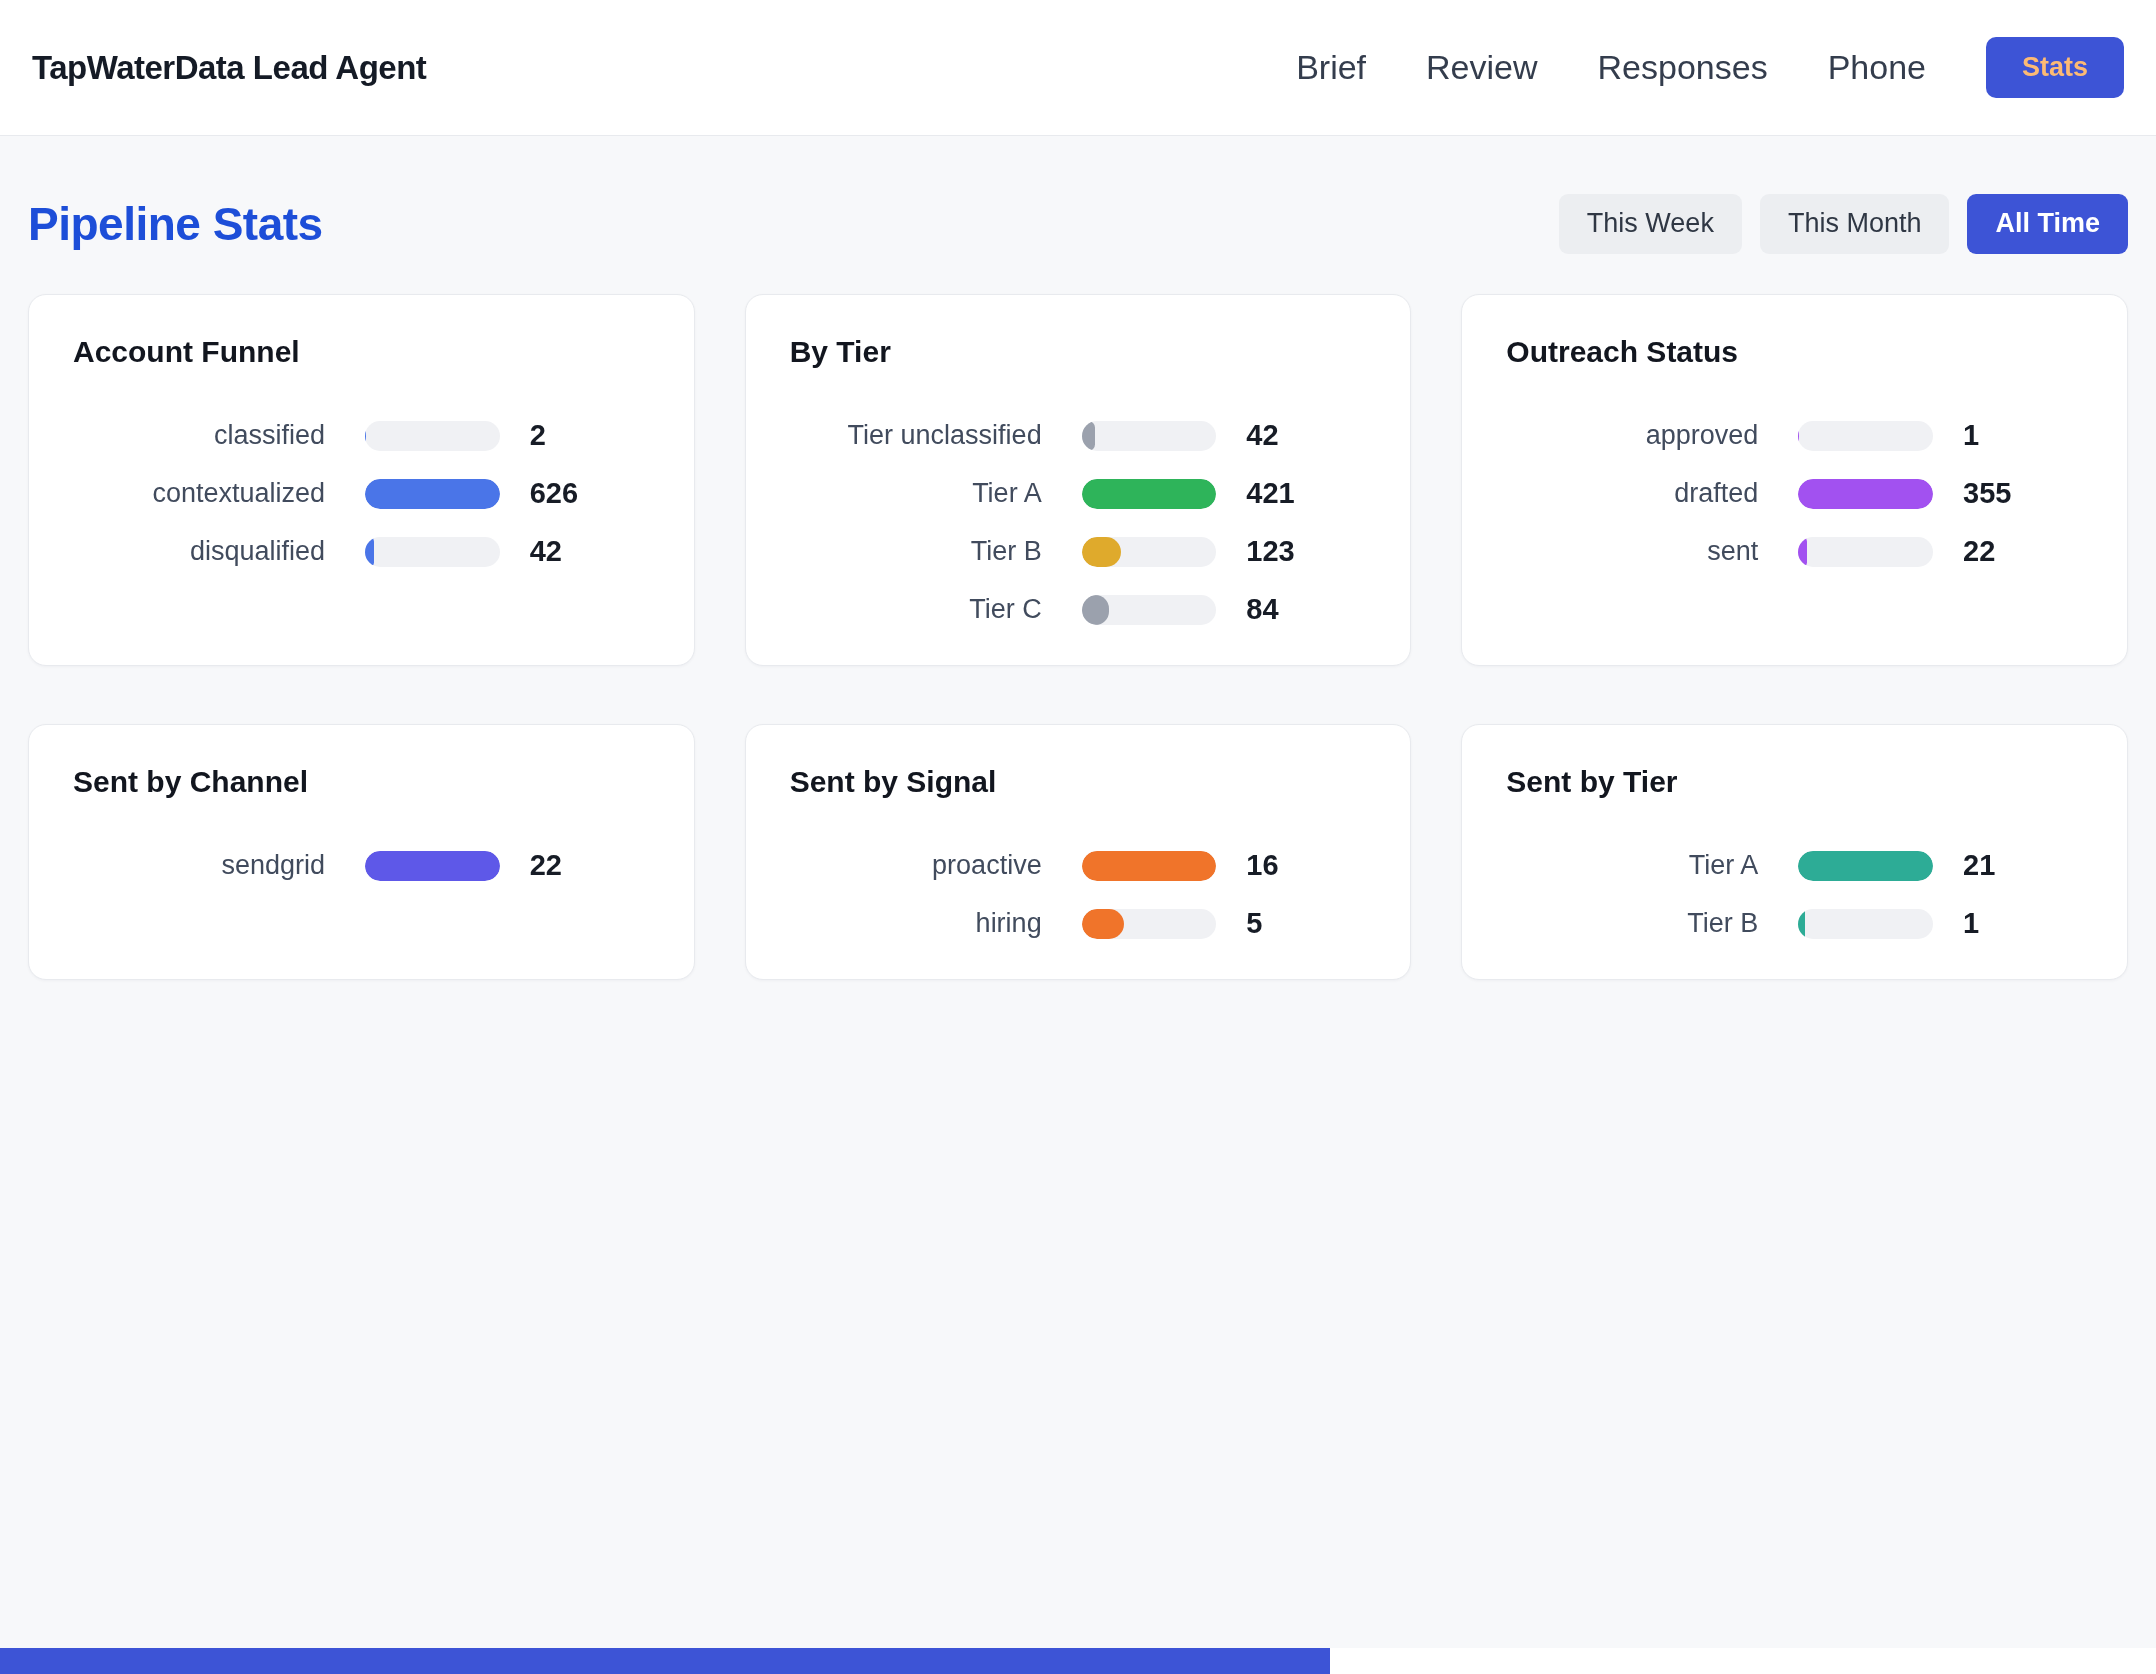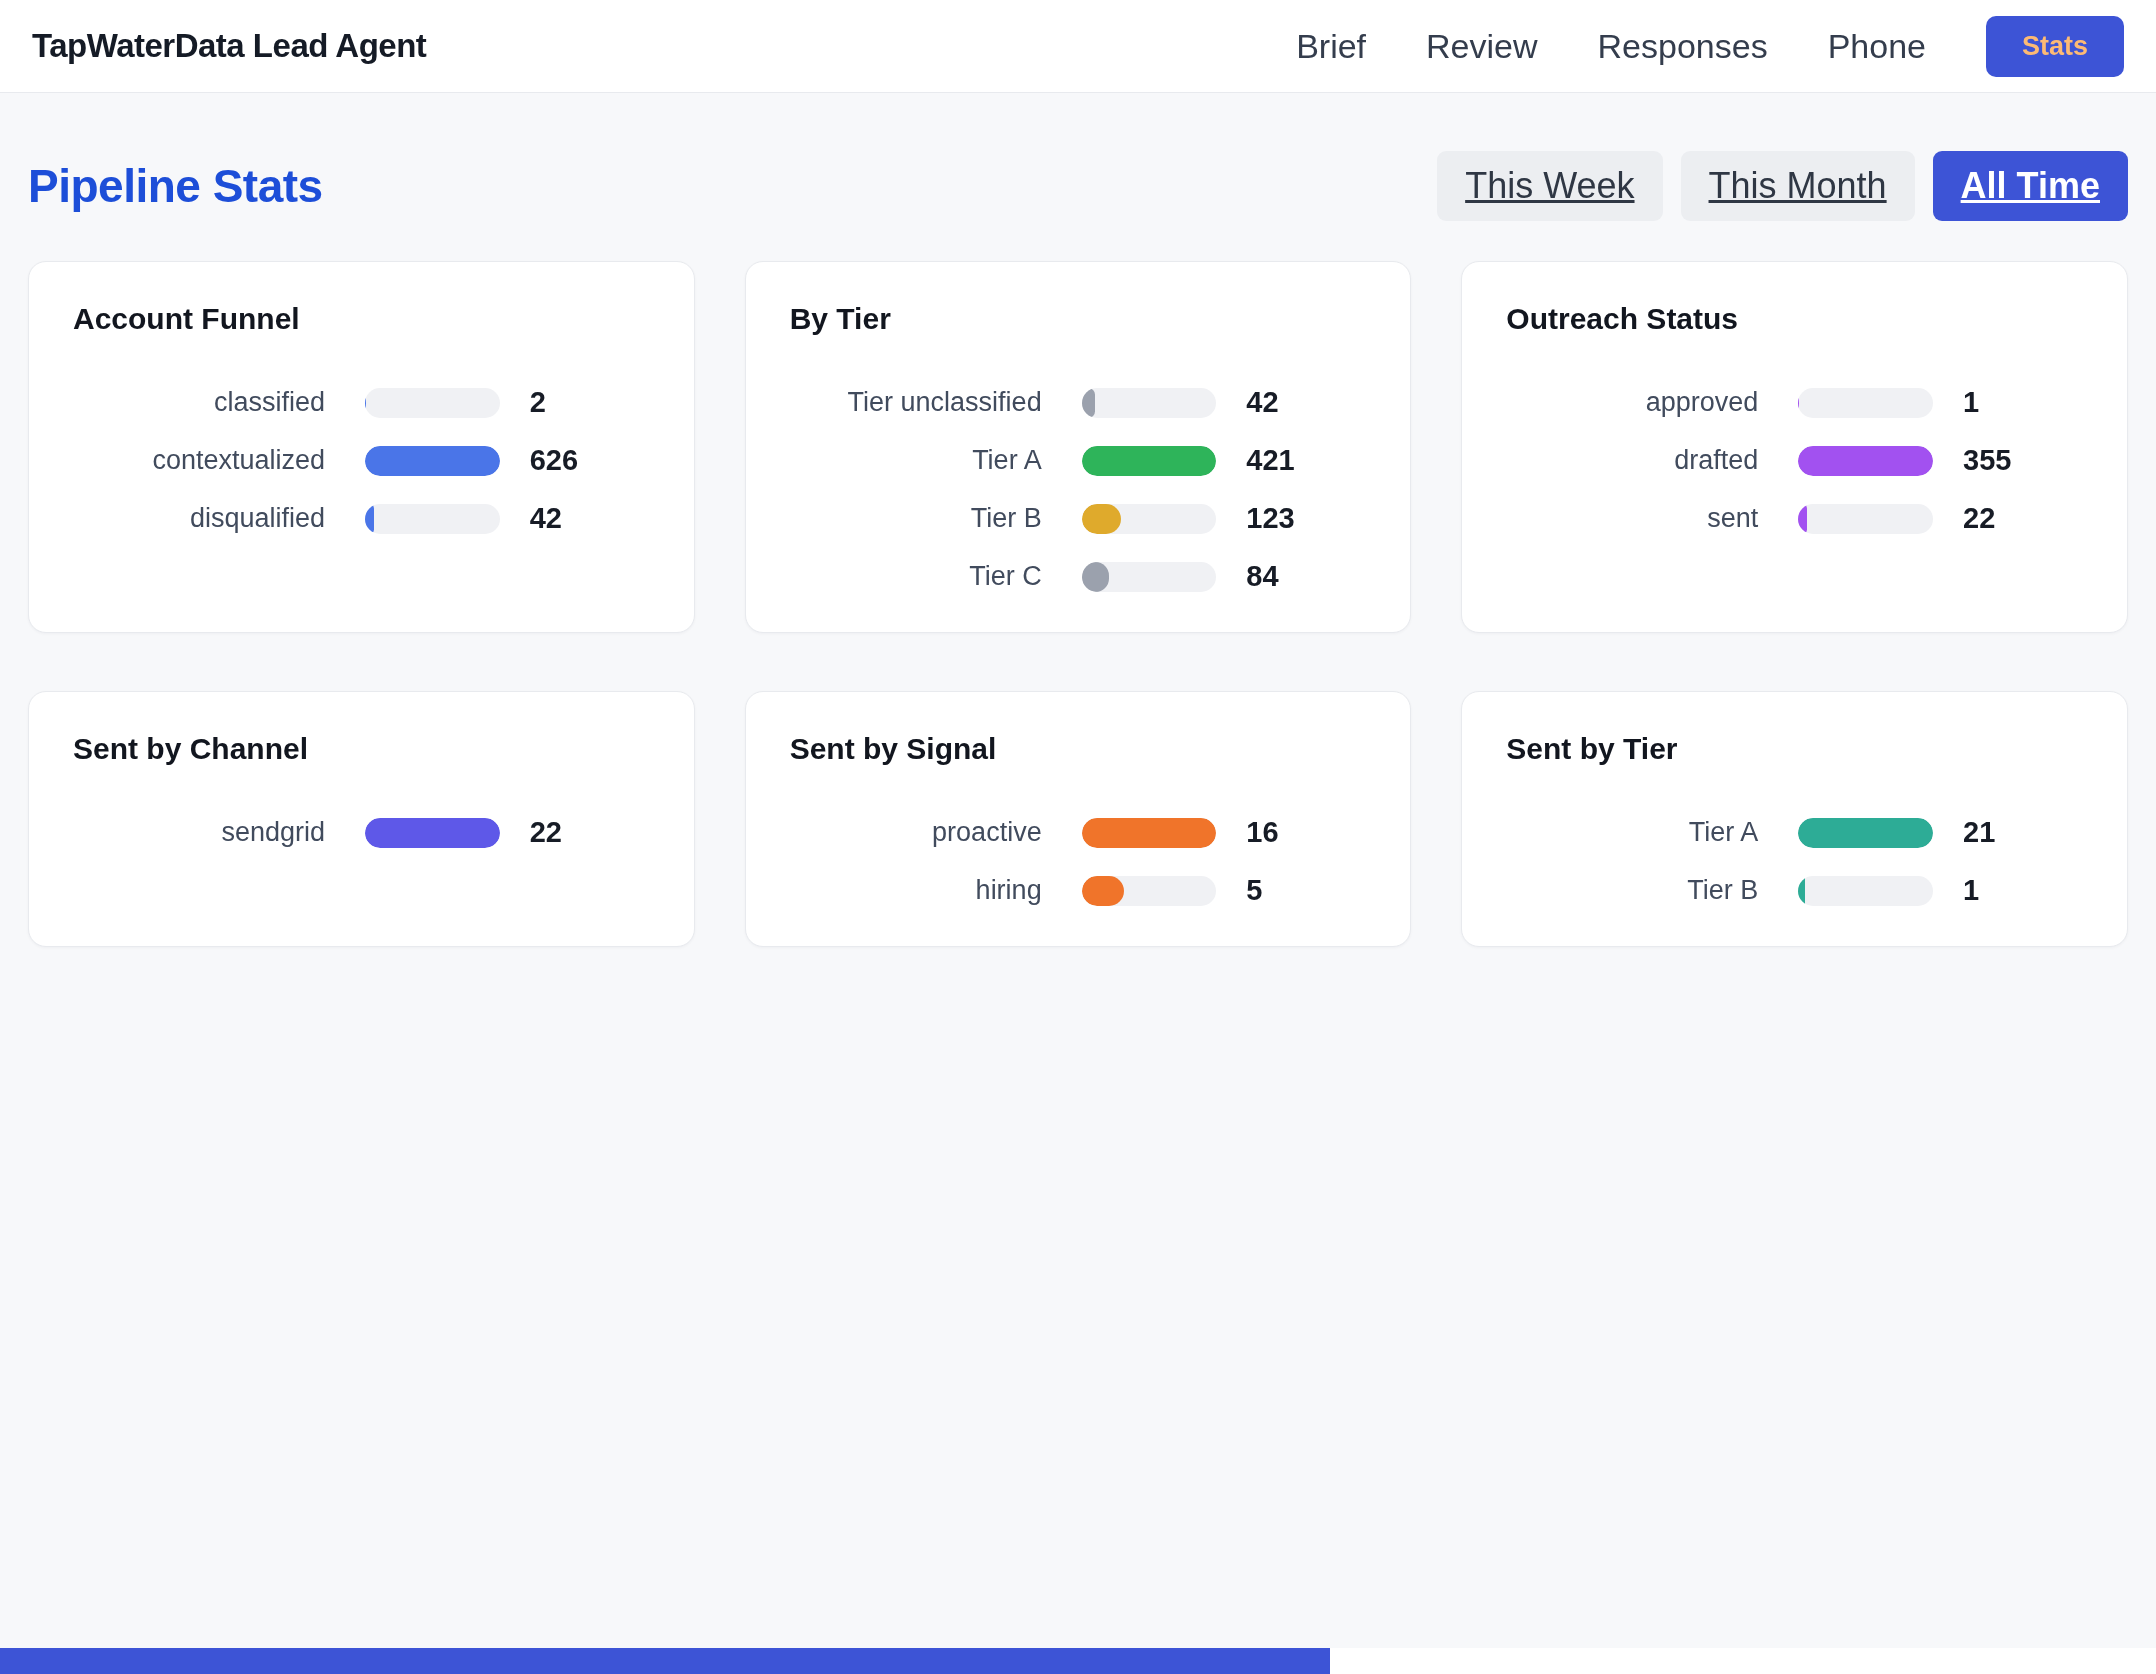--- a/index.html
+++ b/index.html
@@ -6,38 +6,38 @@
   html,body { width:2156px; height:1674px; }
   body {
     font-family:"Liberation Sans","DejaVu Sans",sans-serif;
     background:#f7f8fa;
     position:relative;
     overflow:hidden;
     color:#111827;
   }
   
   .header {
-    height:93px; background:#ffffff; border-bottom:1px solid #e8eaee;
+    height:136px; background:#ffffff; border-bottom:1px solid #e8eaee;
     display:flex; align-items:center; padding:0 32px;
   }
   .app-title { font-size:33px; font-weight:700; color:#151b26; letter-spacing:-0.5px; }
   .nav { margin-left:auto; display:flex; align-items:center; gap:60px; }
   .nav-link { font-size:34px; color:#343d4d; font-weight:500; cursor:pointer; text-decoration:none; }
   .nav-btn {
     color:#fdba74; font-size:27px; font-weight:600; border:none; cursor:pointer;
     padding:17px 36px; border-radius:10px; line-height:1;
   }
   
   .main { padding:0 28px; }
   .page-head { display:flex; align-items:center; justify-content:space-between; margin-top:58px; }
   .page-title { font-size:46px; font-weight:800; color:#1d4ed8; letter-spacing:-0.5px; }
   .filters { display:flex; gap:18px; }
   .filter-btn {
-    font-size:36px; border:none; cursor:pointer; border-radius:9px;
-    padding:15px 28px; background:#eceef1; color:#2f3744; font-weight:500; line-height:1.1;text-decoration:underline;
+    font-size:27px; border:none; cursor:pointer; border-radius:9px;
+    padding:15px 28px; background:#eceef1; color:#2f3744; font-weight:500; line-height:1.1;
   }
   .filter-btn.active { color:#ffffff; font-weight:600; }
   
   .grid {
     margin-top:40px;
     display:grid; grid-template-columns:1fr 1fr 1fr;
     column-gap:50px; row-gap:58px;
     align-items:stretch;
   }
   .card {

